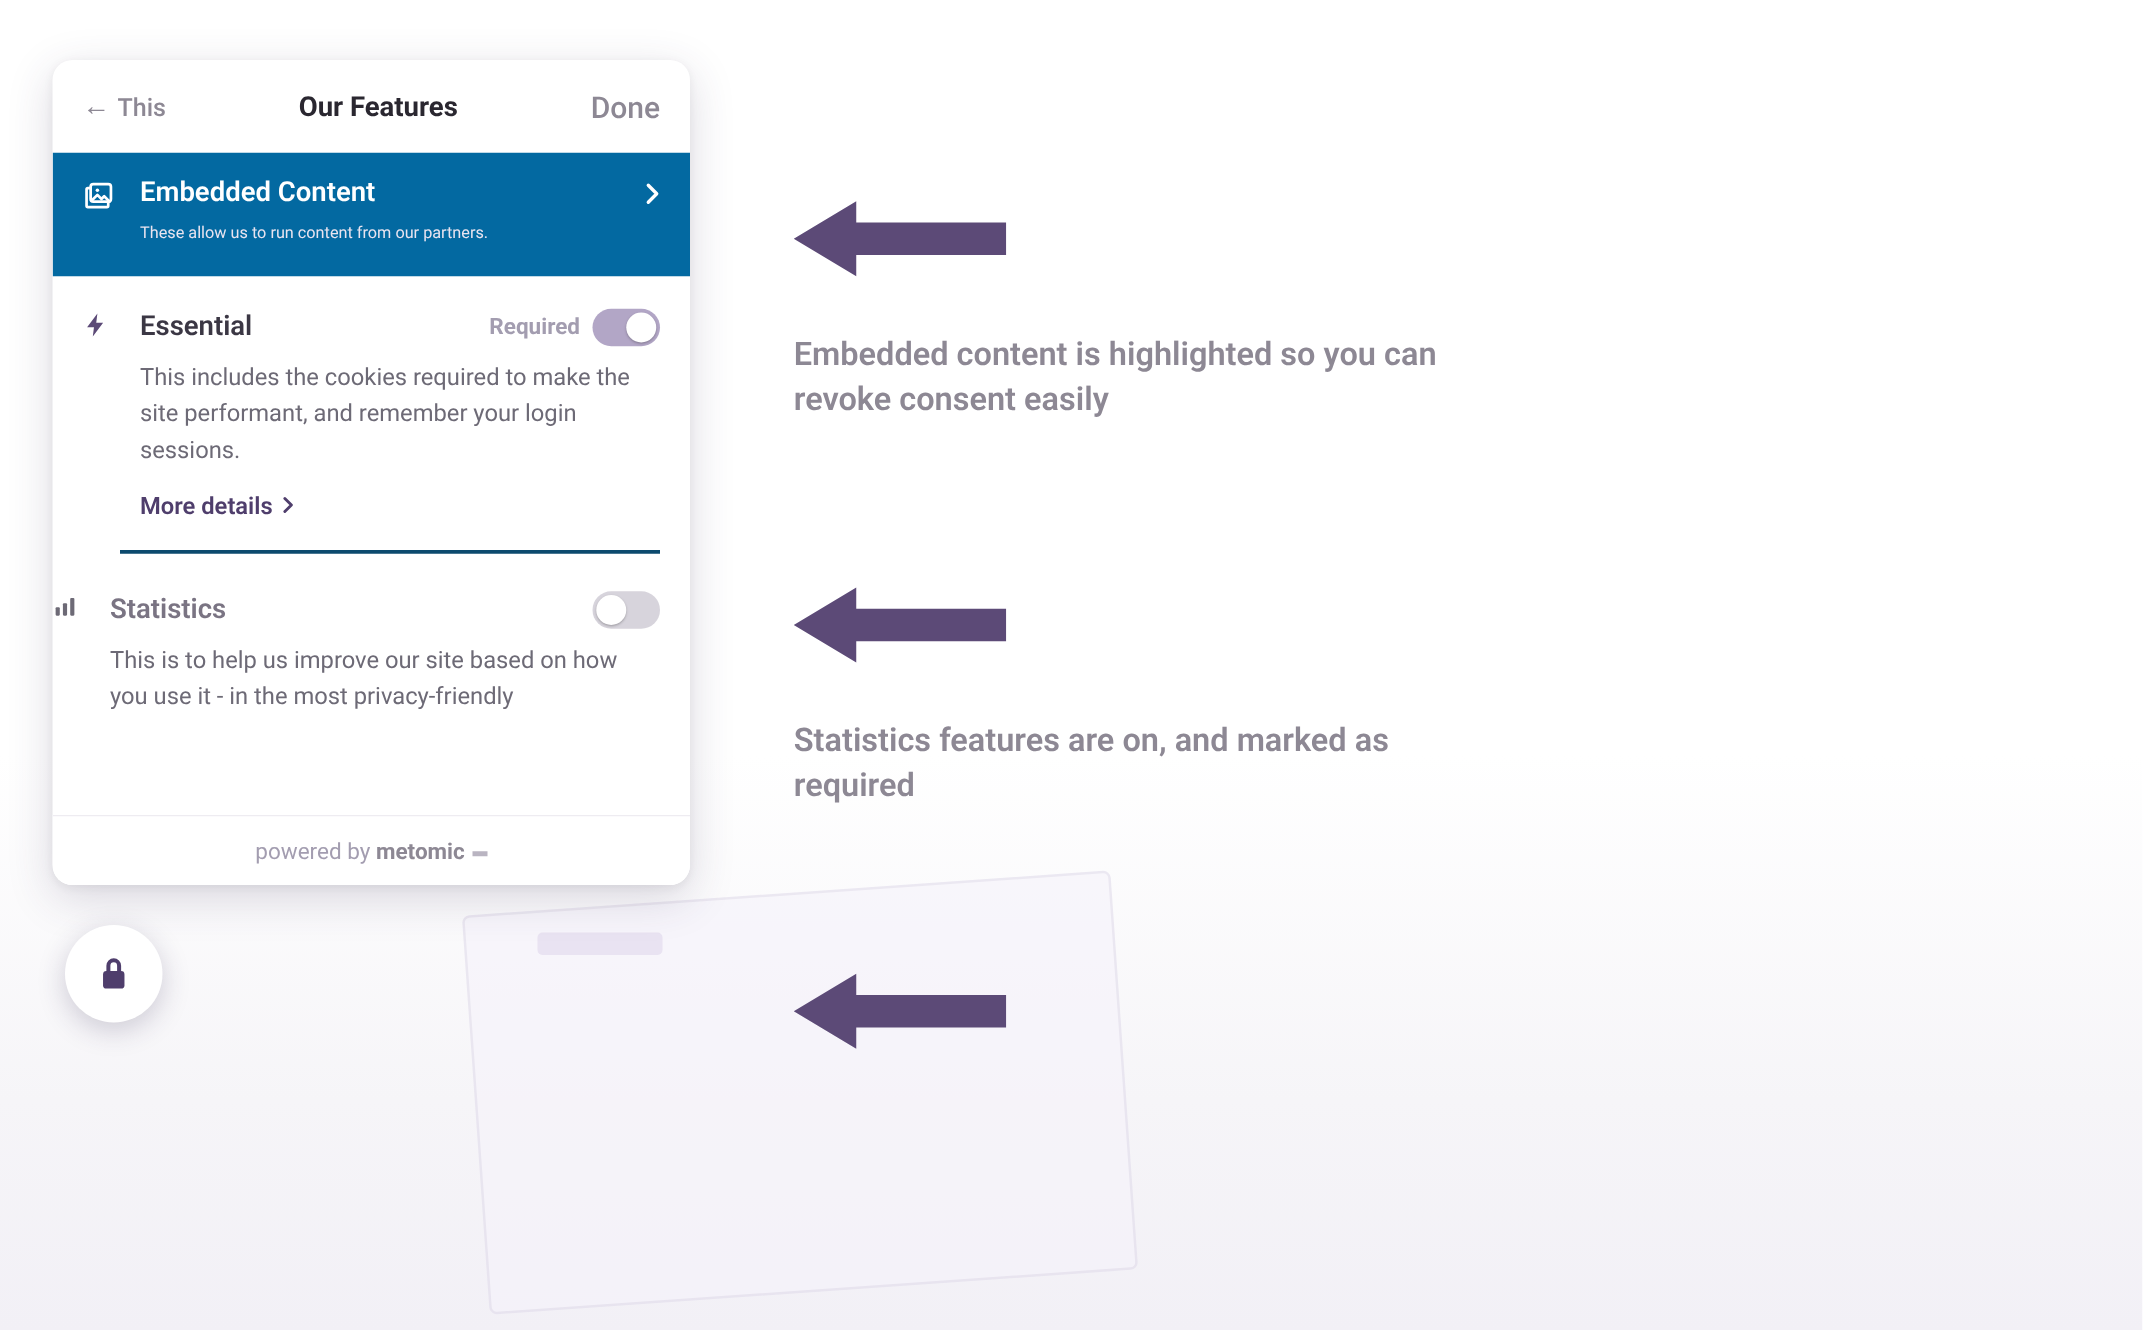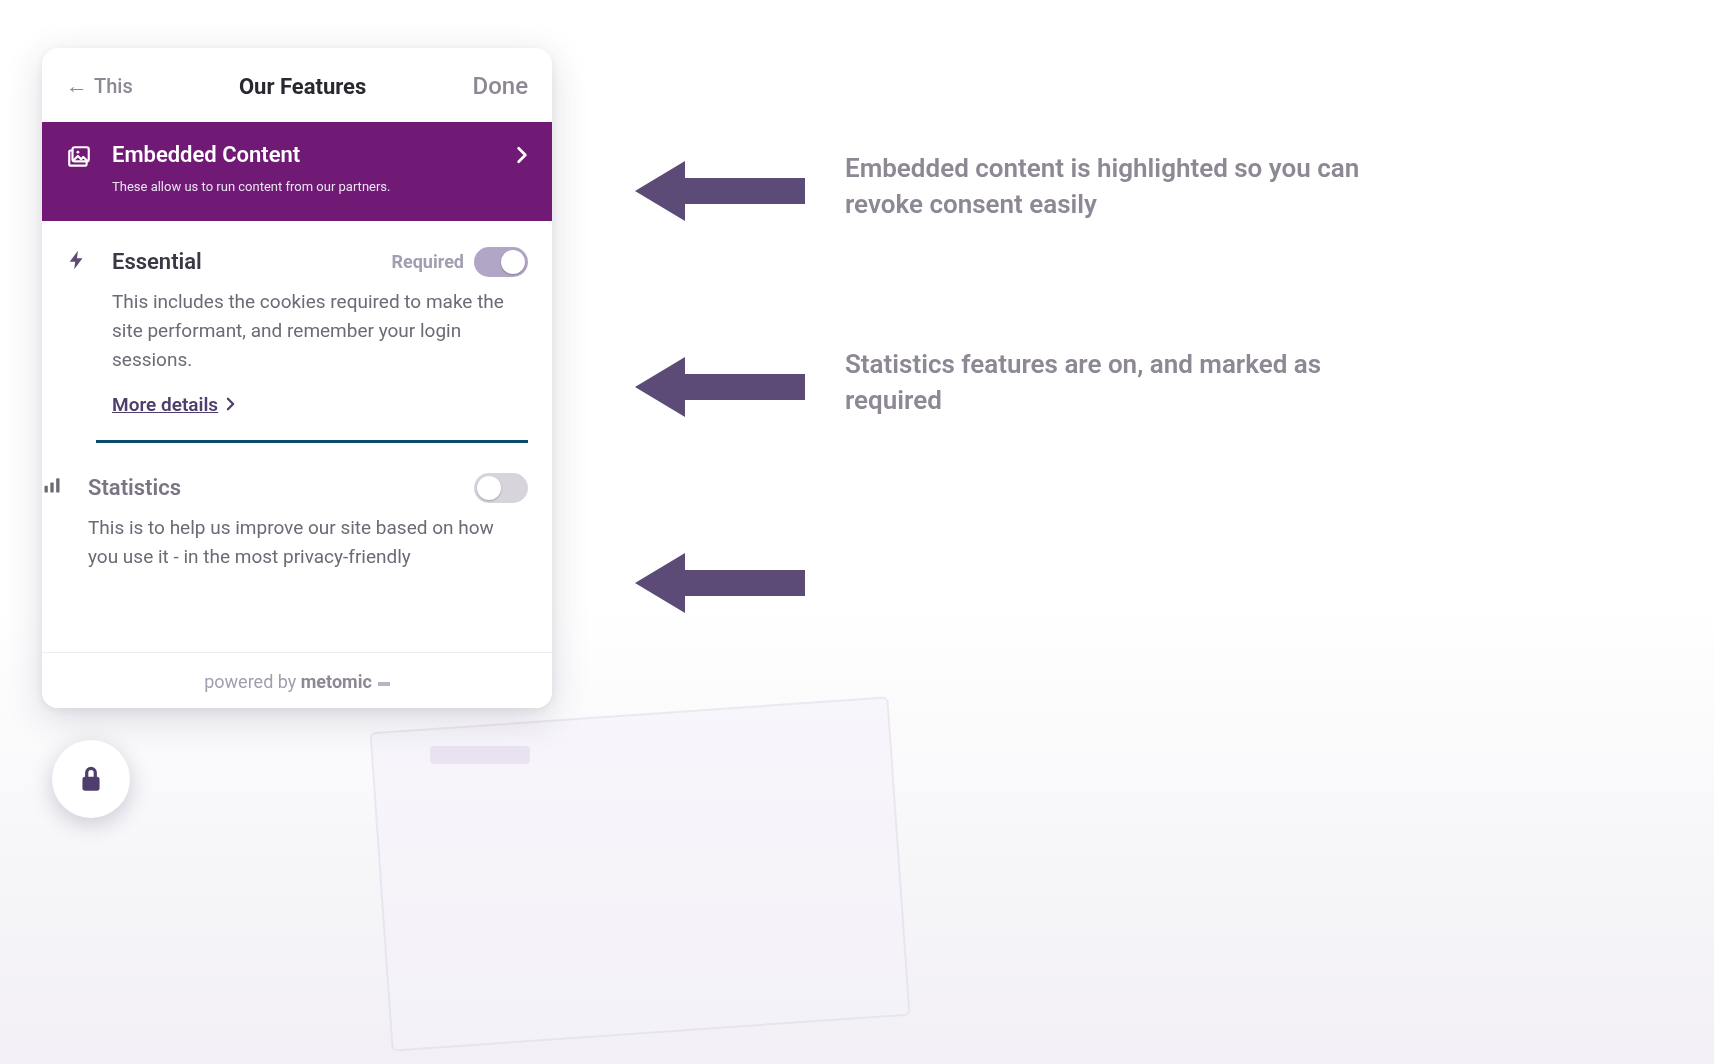--- a/index.html
+++ b/index.html
@@ -34,21 +34,21 @@
   .card-header {
     display: flex; align-items: center; justify-content: space-between;
     padding: 24px 24px 22px 24px;
   }
   .back-btn { display: inline-flex; align-items: center; gap: 6px; color: #8d8894; font-size: 20px; font-weight: 500; cursor: pointer; }
   .back-btn .arrow { font-size: 22px; line-height: 1; }
   .title { color: #2a2730; font-size: 22px; font-weight: 700; }
   .done-btn { color: #8d8894; font-size: 24px; font-weight: 500; cursor: pointer; }
 
   .section-highlight {
-    background: #701a75;
+    background: #0369a1;
     color: #ffffff;
     padding: 20px 24px 24px 24px;
     display: flex; gap: 18px;
     cursor: pointer;
   }
   .section-highlight .icon { flex: 0 0 28px; margin-top: 2px; }
   .section-highlight .body { flex: 1; }
   .section-row { display: flex; align-items: center; justify-content: space-between; }
   .section-title { font-size: 22px; font-weight: 600; }
   .section-desc { font-size: 13px; line-height: 1.5; margin-top: 10px; color: #e9e4f0; }
@@ -61,21 +61,21 @@
   .section + .section { border-top: 3px solid #0c4a6e; margin-left: 54px; margin-right: 24px; padding-left: 0; padding-right: 0; padding-top: 30px; }
   .section + .section .icon { margin-left: -54px; }
   .section .icon { flex: 0 0 28px; color: #5c4a77; margin-top: 2px; }
   .section .icon.muted { color: #7a7483; }
   .section .body { flex: 1; }
   .sec-head { display: flex; align-items: center; justify-content: space-between; gap: 14px; }
   .sec-title { font-size: 22px; font-weight: 600; color: #3b3744; }
   .sec-title.muted { color: #7a7483; }
   .required-label { color: #a39db0; font-size: 18px; margin-right: 10px; }
   .sec-desc { font-size: 19px; line-height: 1.55; color: #6d6a76; margin-top: 10px; }
-  .more-link { display: inline-flex; align-items: center; gap: 8px; color: #4f3e6c; font-weight: 600; font-size: 19px; margin-top: 18px; cursor: pointer; text-decoration: underline; }
+  .more-link { display: inline-flex; align-items: center; gap: 8px; color: #4f3e6c; font-weight: 600; font-size: 19px; margin-top: 18px; cursor: pointer; }
   .more-link .chev { font-size: 18px; }
 
   .toggle {
     width: 54px; height: 30px; border-radius: 999px; position: relative; flex: 0 0 auto;
   }
   .toggle .knob {
     position: absolute; top: 3px; width: 24px; height: 24px; border-radius: 50%; background: #ffffff; box-shadow: 0 1px 2px rgba(0,0,0,.25);
   }
   .toggle.on { background: #b2a6c6; }
   .toggle.on .knob { right: 3px; }
@@ -103,21 +103,21 @@
   .lock-btn {
     position: absolute; left: 52px; top: 740px;
     width: 78px; height: 78px; border-radius: 50%;
     background: #ffffff; box-shadow: 0 6px 22px rgba(50,40,80,.22);
     display: flex; align-items: center; justify-content: center;
     color: #4f3e6c; z-index: 4; cursor: pointer;
   }
 
   
   .ann-wrap { position: absolute; left: 635px; top: 150px; z-index: 2; }
-  .ann { display: flex; align-items: flex-start; gap: 40px; margin-bottom: 120px; }
+  .ann { display: flex; align-items: flex-start; gap: 40px; margin-bottom: 120px; flex-direction: column; }
   .ann:nth-child(2) { margin-top: 20px; }
   .ann:nth-child(3) { margin-top: 10px; }
   .ann .arrow { flex: 0 0 auto; margin-top: 6px; }
   .ann .text { color: #8d8894; font-size: 26px; font-weight: 600; line-height: 1.4; max-width: 560px; }
 
   svg { display: block; }
 </style>
 </head>
 <body>
 

